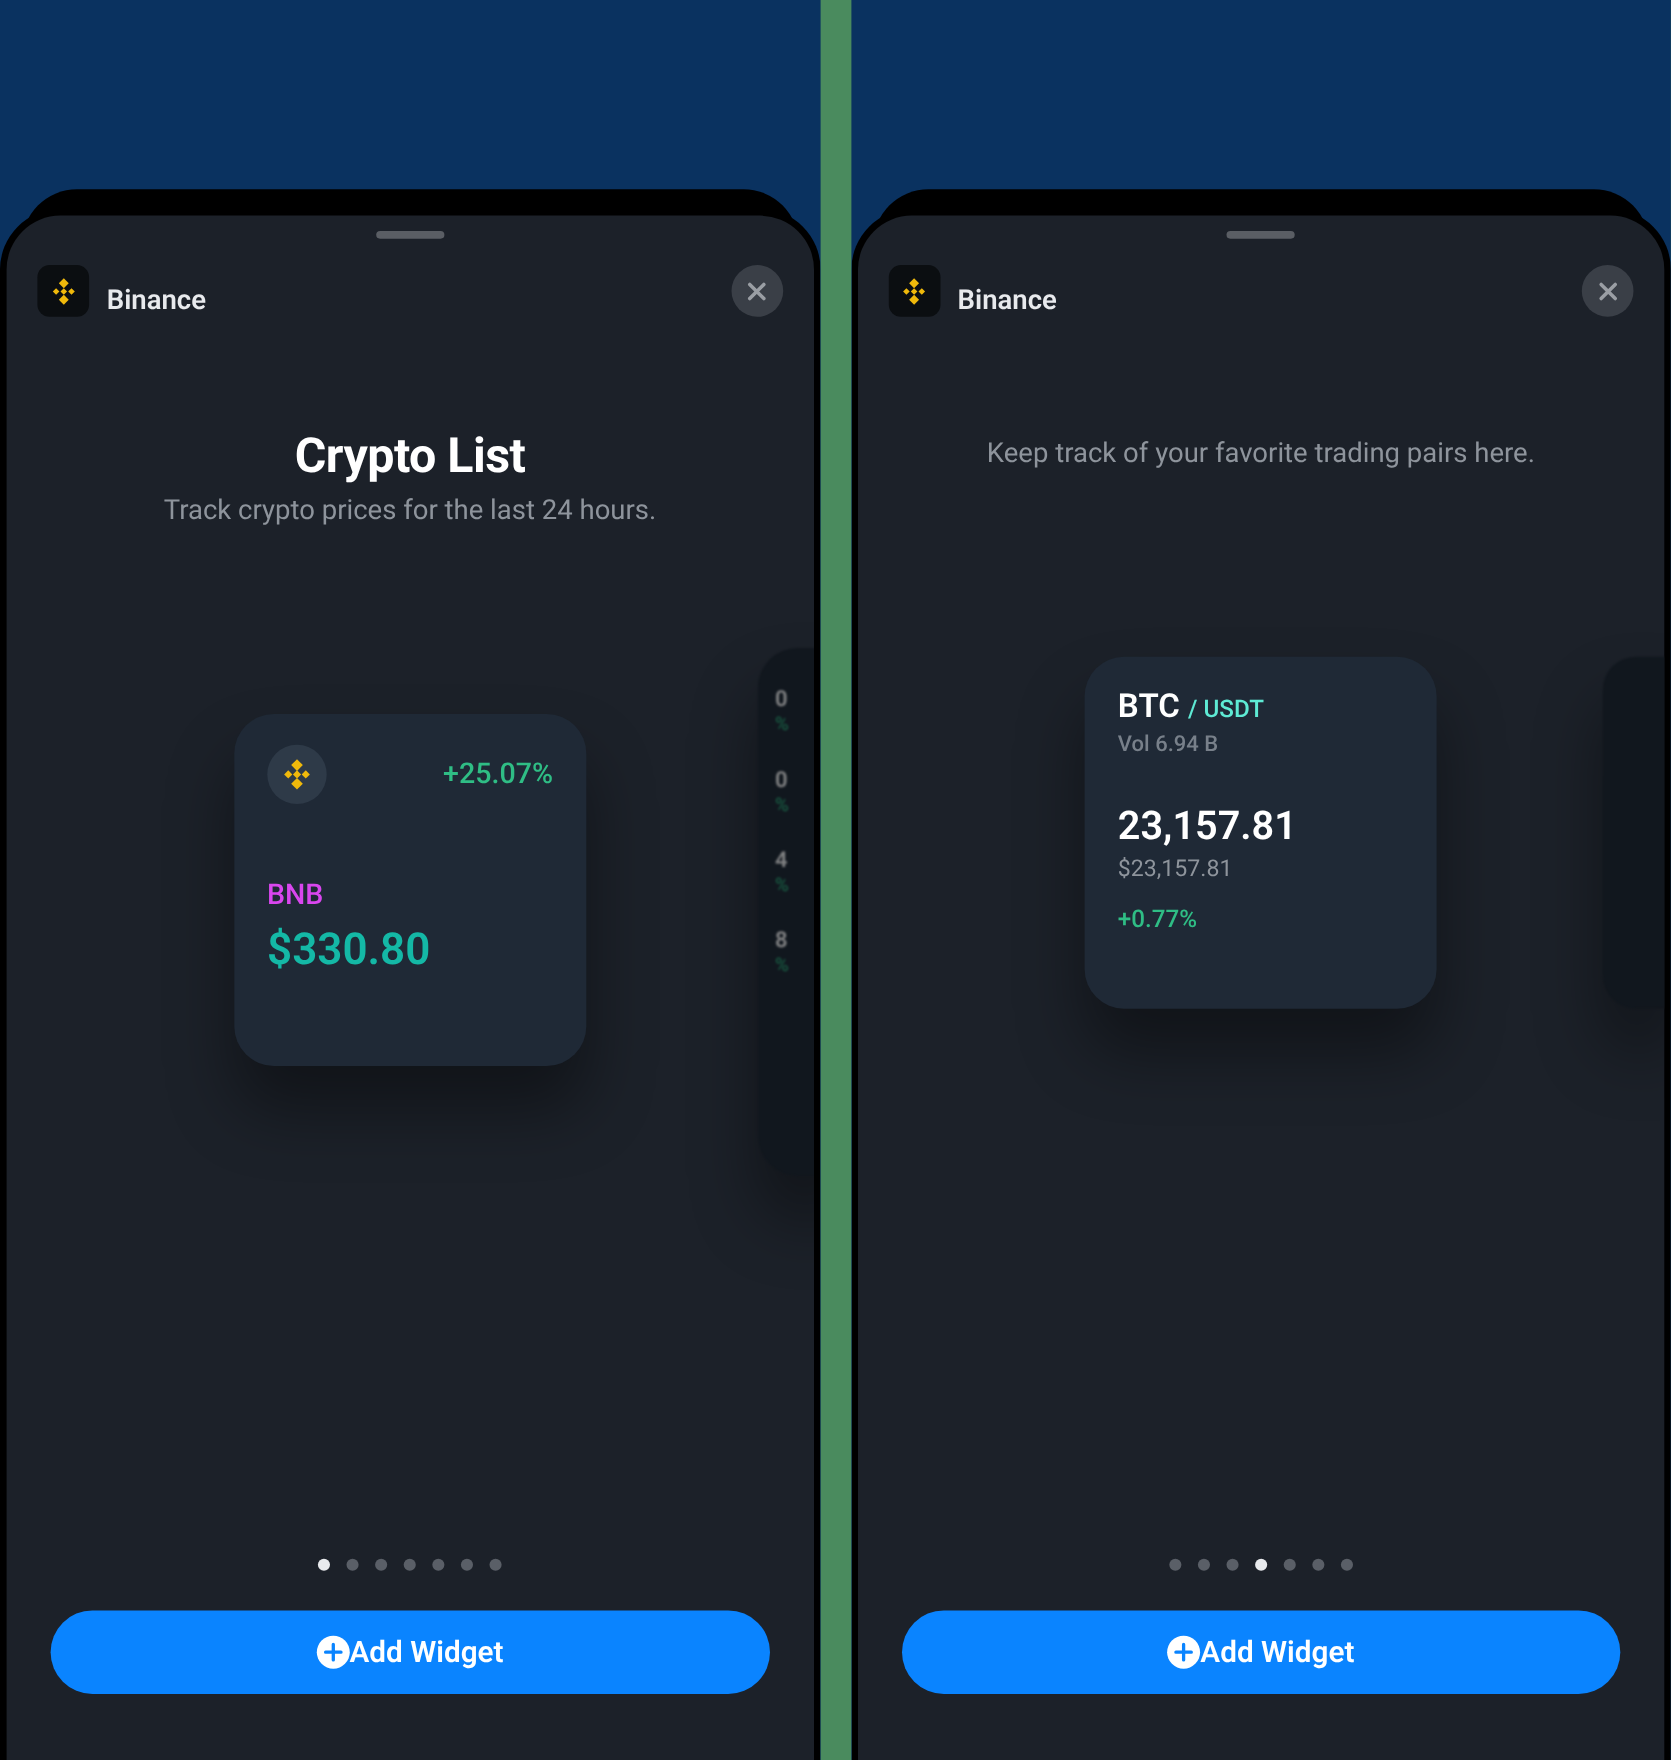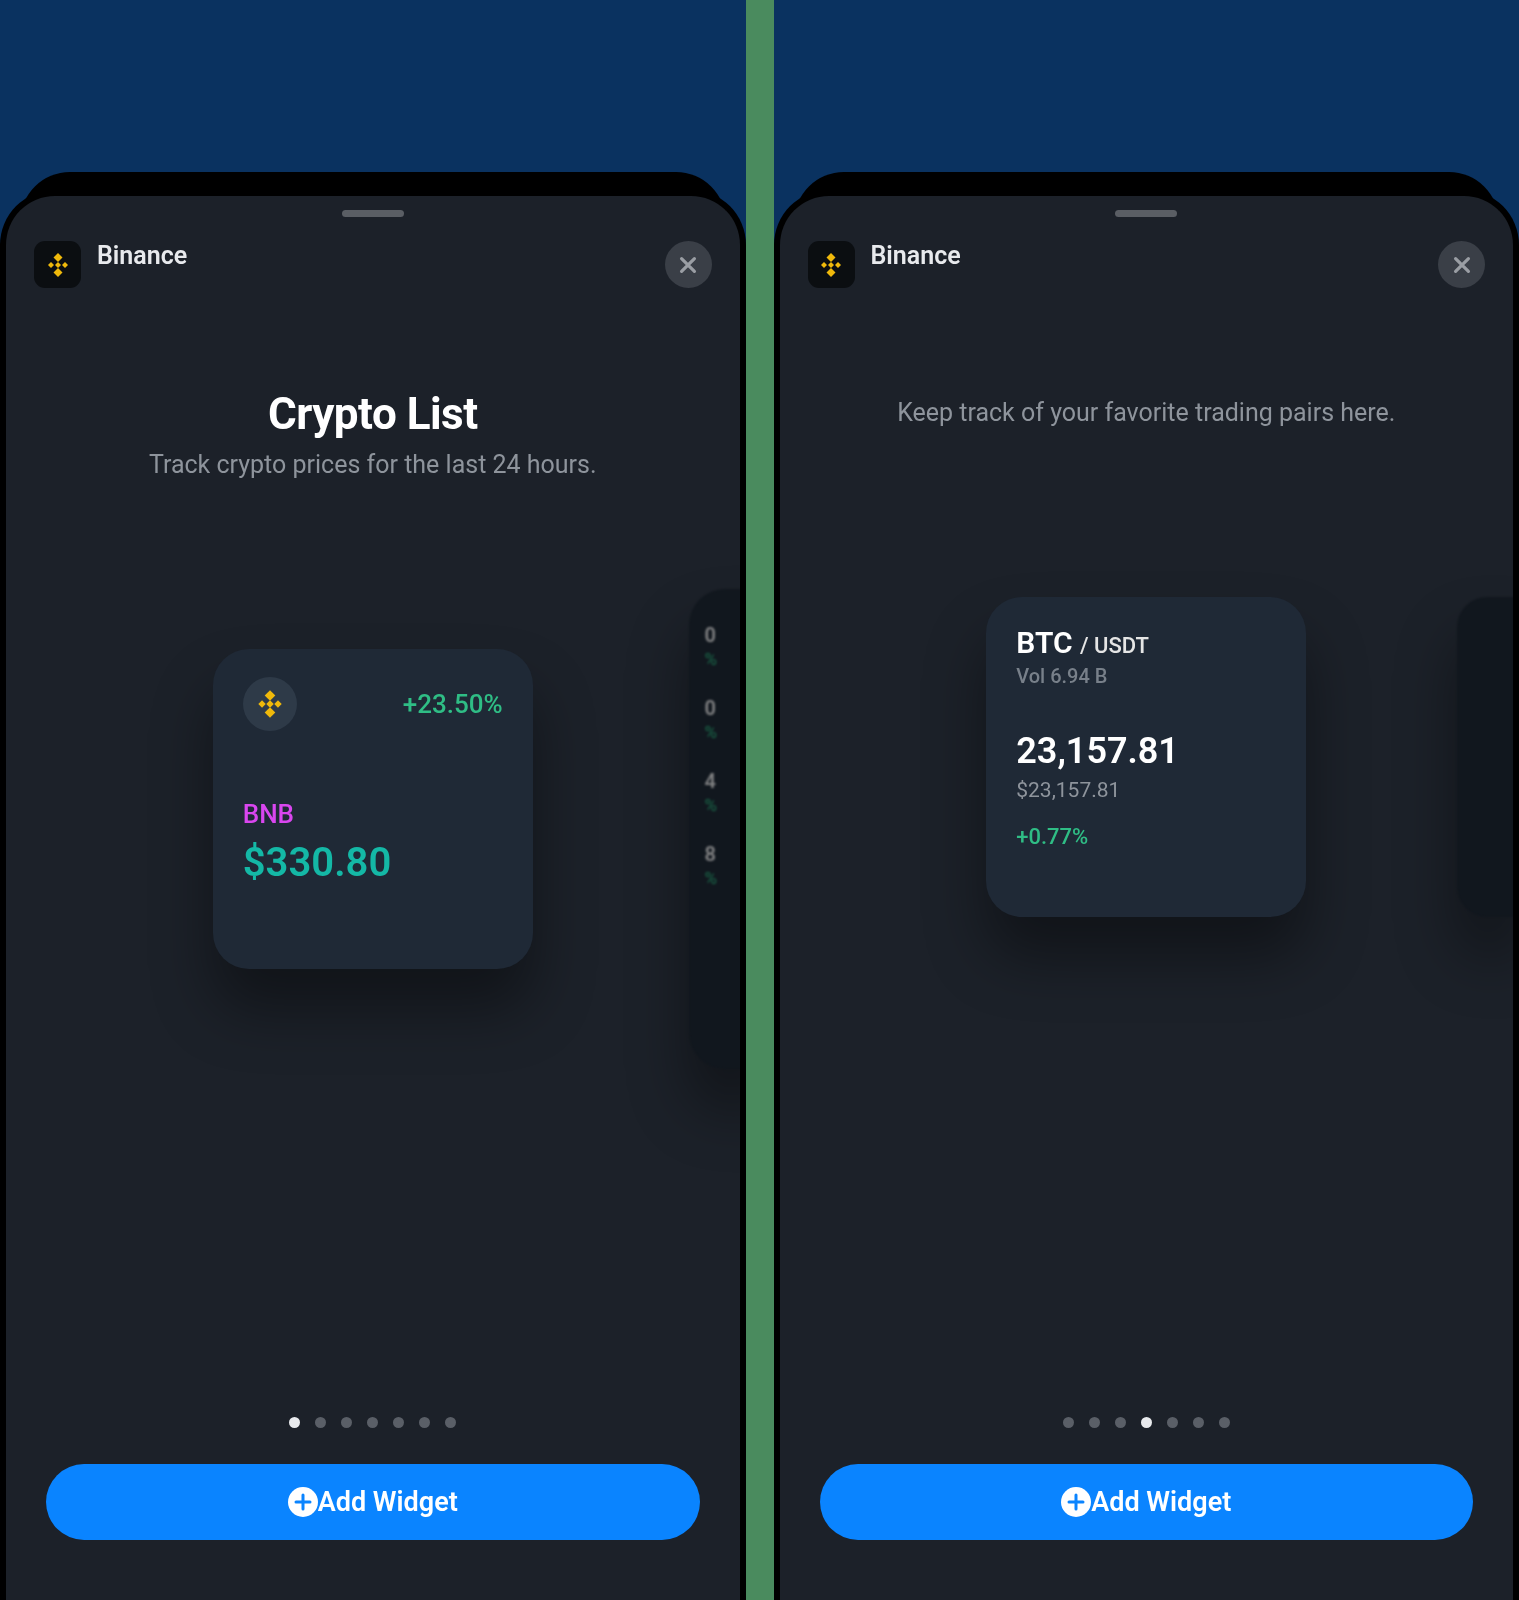--- a/index.html
+++ b/index.html
@@ -50,21 +50,21 @@
     }
     .sheet-handle {
       width: 62px;
       height: 7px;
       background: #5a5e64;
       border-radius: 4px;
       margin: 14px auto 0;
     }
     .sheet-header {
       display: flex;
-      align-items: flex-start;
+      align-items: flex-end;
       padding: 24px 28px 0 28px;
     }
     .app-icon {
       width: 47px;
       height: 47px;
       background: #0b0e11;
       border-radius: 11px;
       display: flex;
       align-items: center;
       justify-content: center;
@@ -155,21 +155,21 @@
       display: flex;
       align-items: center;
       justify-content: center;
     }
     .coin-icon svg { width: 34px; height: 34px; }
     .change-positive { color: #2fbd85; font-size: 26px; font-weight: 500; }
     .coin-symbol { color: #d946ef; font-size: 26px; font-weight: 500; margin-top: 68px; }
     .coin-price { color: #14b8a6; font-size: 40px; font-weight: 600; margin-top: 10px; }
     .fav-pair { font-size: 30px; font-weight: 600; }
     .fav-base { color: #fff; }
-    .fav-quote { color: #e5e5e5; font-size: 22px; font-weight: 500; }
+    .fav-quote { color: #5eead4; font-size: 22px; font-weight: 500; }
     .fav-vol { color: #78808a; font-size: 20px; font-weight: 500; margin-top: 4px; }
     .fav-price { color: #fff; font-size: 36px; font-weight: 600; margin-top: 42px; }
     .fav-price-usd { color: #8e949c; font-size: 21px; margin-top: 6px; }
     .fav-change { color: #2fbd85; font-size: 22px; font-weight: 500; margin-top: 22px; }
     .peek-row {
       height: 73px;
       display: flex;
       flex-direction: column;
       align-items: flex-start;
       justify-content: center;
@@ -256,21 +256,21 @@
                 <svg viewBox="0 0 32 32">
                     <g fill="#f0b90b">
                       <path d="M16 3l5 5-5 5-5-5z"></path>
                       <path d="M16 19l5 5-5 5-5-5z"></path>
                       <path d="M5 16l3.5-3.5L12 16l-3.5 3.5z"></path>
                       <path d="M20 16l3.5-3.5L27 16l-3.5 3.5z"></path>
                       <path d="M12.5 16l3.5-3.5L19.5 16 16 19.5z"></path>
                     </g>
                   </svg>
               </div>
-              <div class="change-positive">+23.50%</div>
+              <div class="change-positive">+25.07%</div>
             </div>
             <div class="coin-symbol">BNB</div>
             <div class="coin-price">$330.80</div>
           </div>
           <div class="widget-card peek-right">
             <div class="peek-row">
                 <span class="peek-num">0</span>
                 <span class="peek-pct">%</span>
               </div>
             <div class="peek-row">

